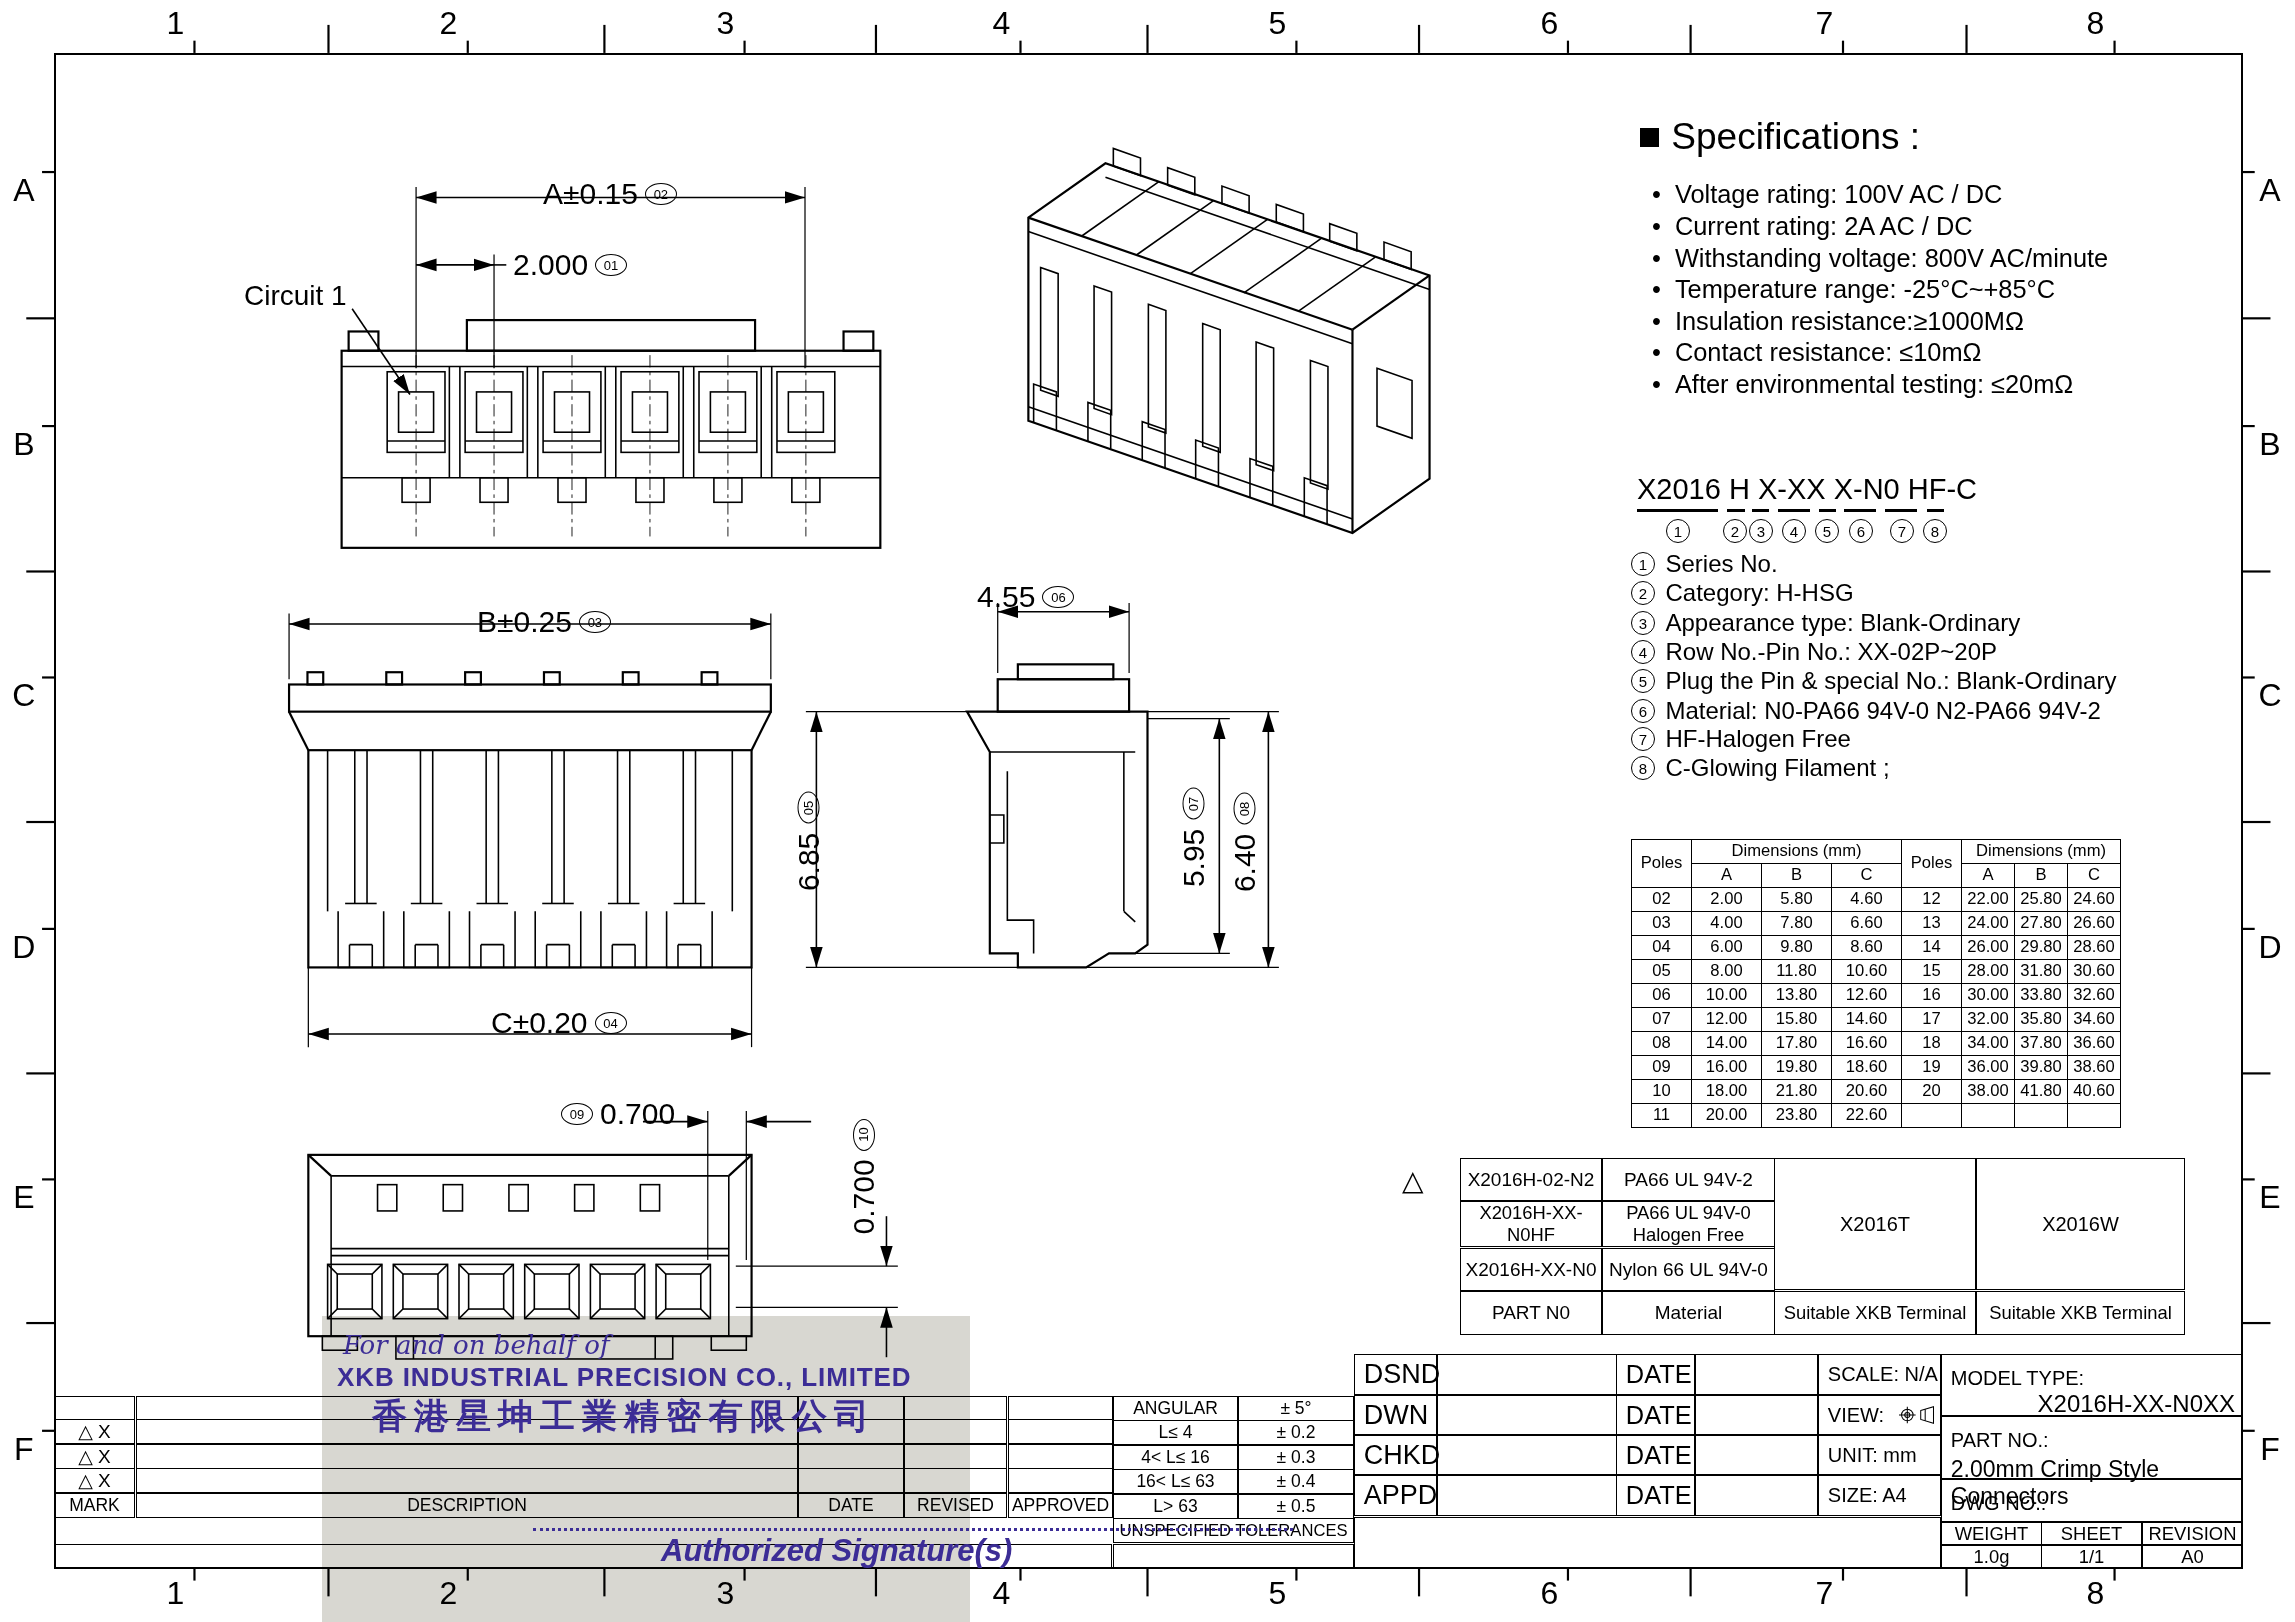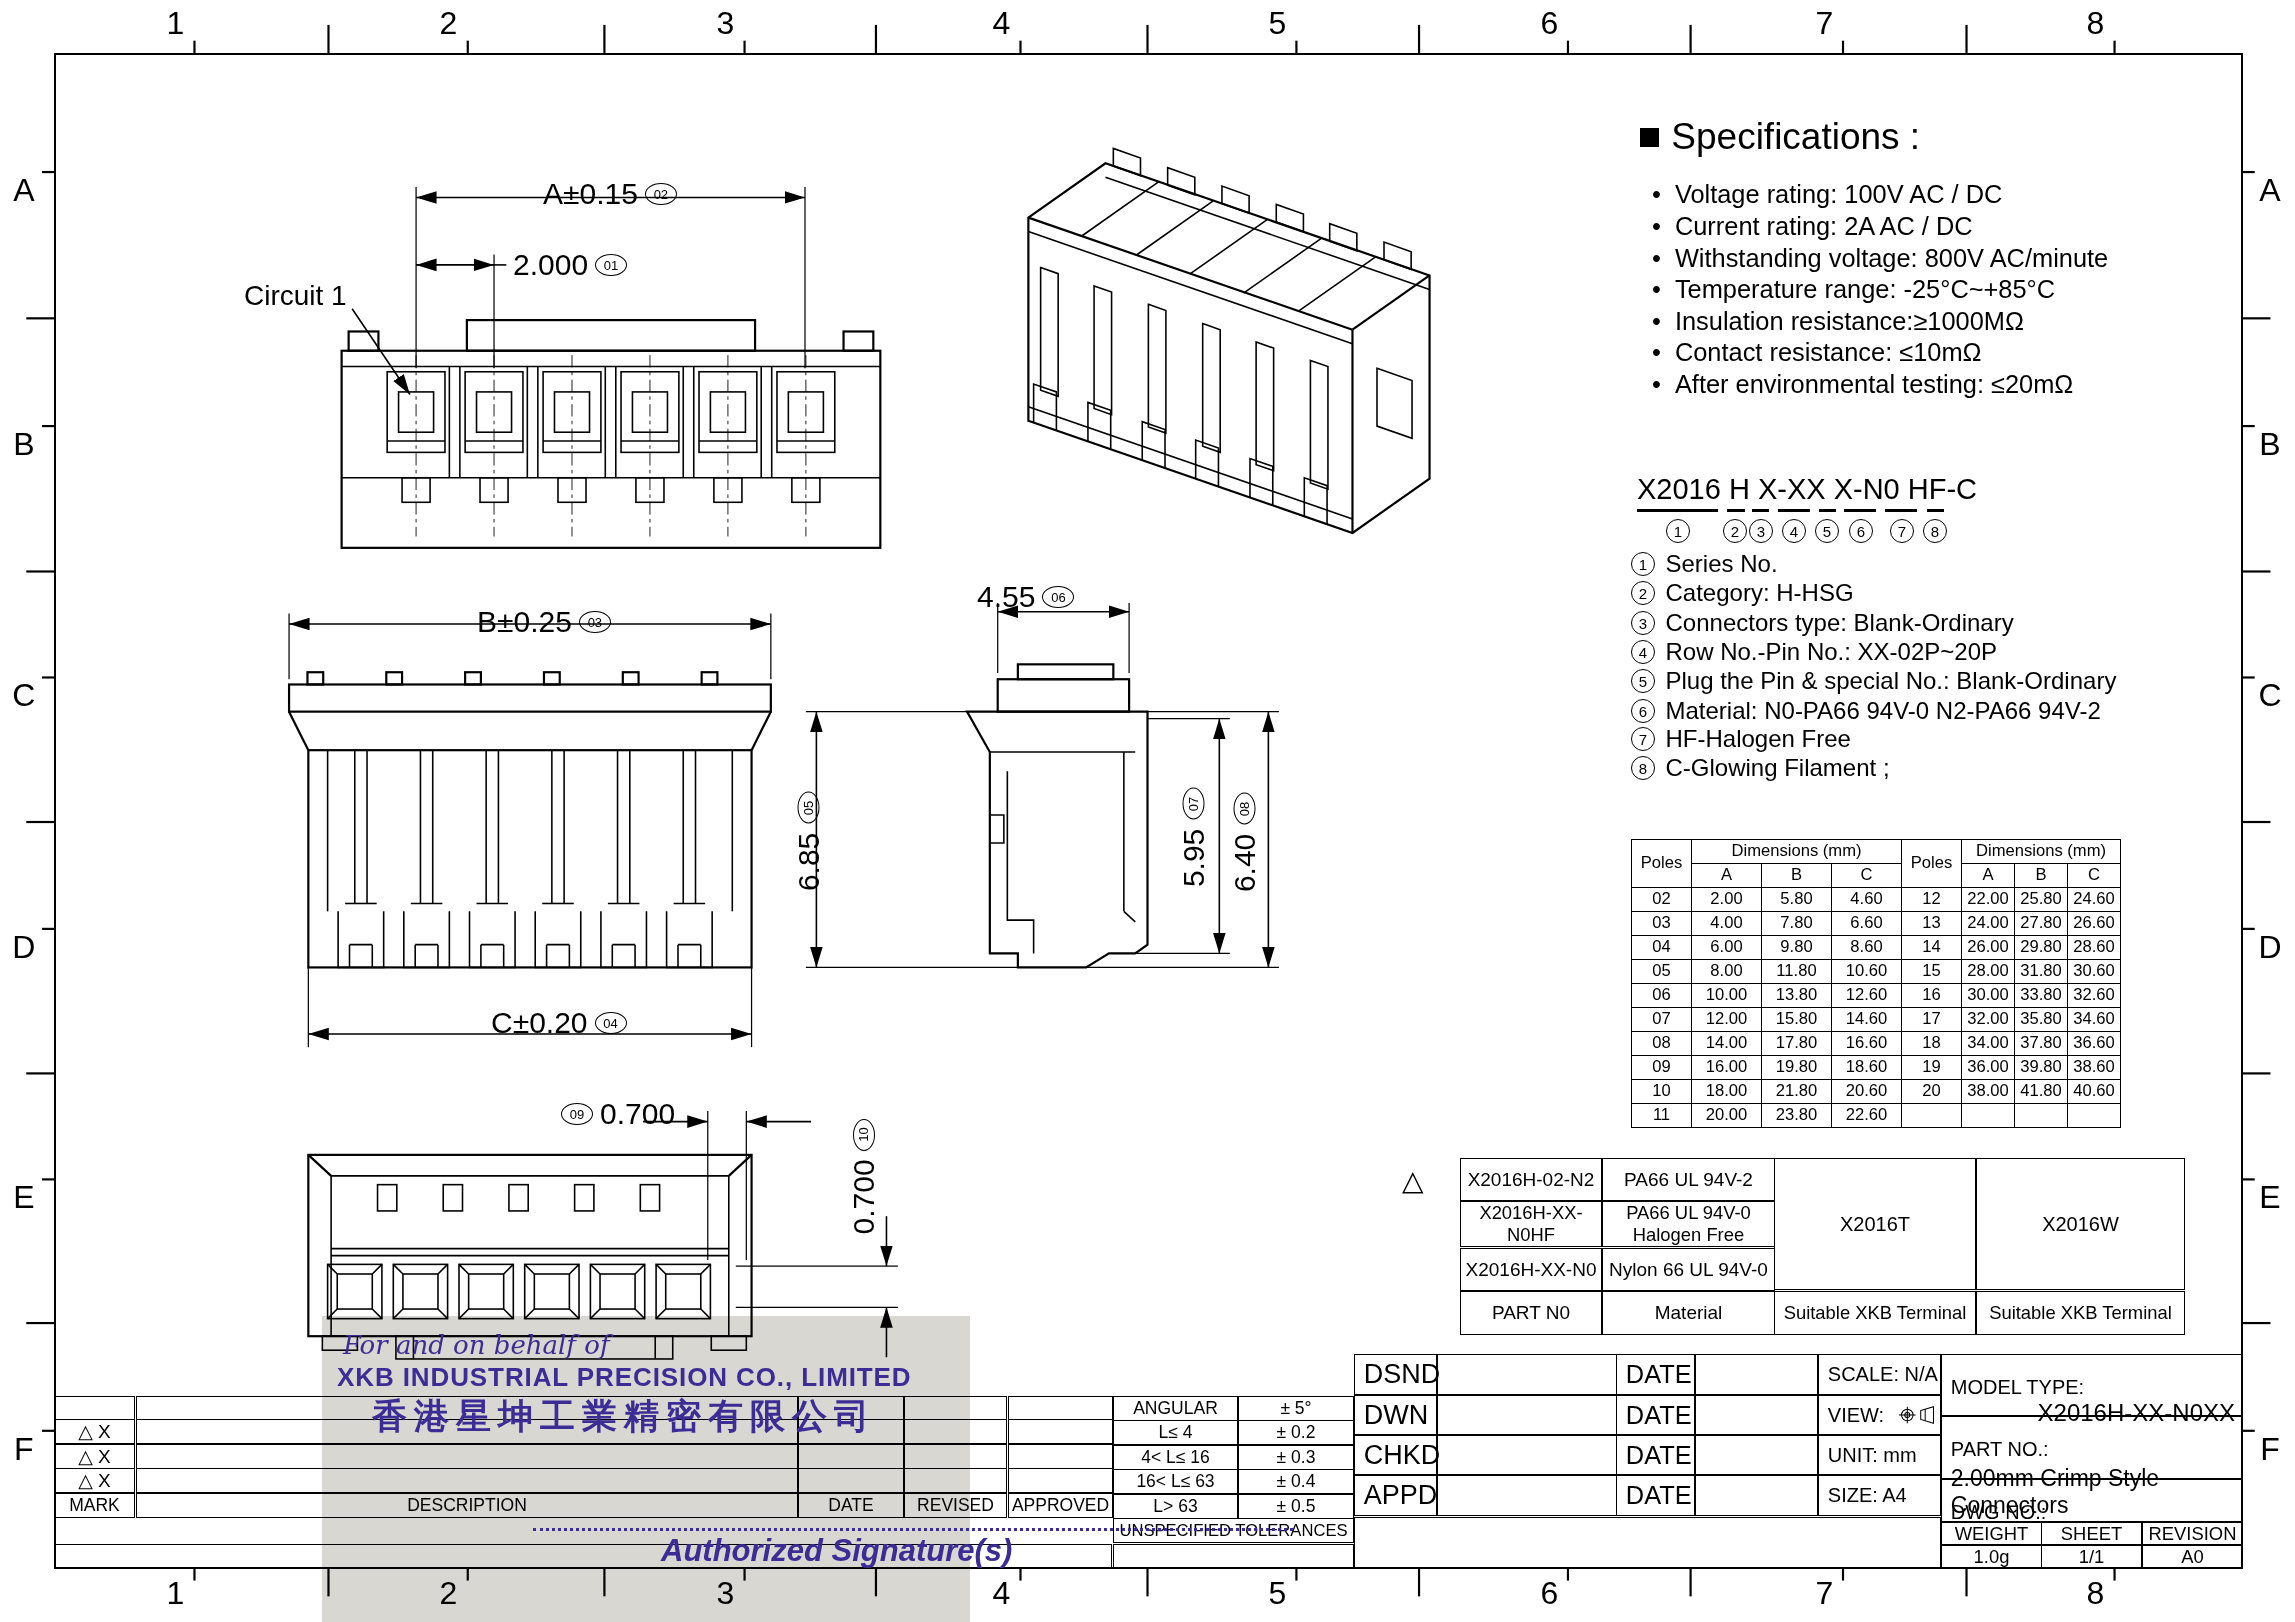--- a/index.html
+++ b/index.html
@@ -7,21 +7,21 @@
   #page{position:relative;width:2295px;height:1623px;background:#fff;}
   #scanpatch{position:absolute;left:322px;top:1316px;width:648px;height:307px;
     background:rgba(214,213,207,0.95);z-index:1;}
   #lineart{position:absolute;left:0;top:0;z-index:2;}
   #frame{position:absolute;left:54px;top:53px;width:2189px;height:1516px;
     border:2.6px solid #000;box-sizing:border-box;z-index:2;}
   .gl{position:absolute;font-size:32px;width:53px;text-align:center;z-index:3;}
   .tcell{position:absolute;box-sizing:border-box;border:1.8px solid #000;display:flex;
     align-items:center;justify-content:center;background:transparent;z-index:3;text-align:center;}
   .tcell.left{justify-content:flex-start;padding-left:8.8px;text-align:left;}
-  .tcell.top{align-items:flex-start;padding-top:21px;}
+  .tcell.top{align-items:flex-start;padding-top:12px;}
   .dimtable{position:absolute;left:1631px;top:839px;width:487px;border-collapse:collapse;
     table-layout:fixed;z-index:3;font-size:16.6px;}
   .dimtable td{border:1.8px solid #000;text-align:center;height:23px;padding:0;line-height:1;}
   .dimlabel{position:absolute;display:flex;align-items:center;gap:7px;font-size:30px;z-index:4;white-space:nowrap;}
   .dimlabel-v{position:absolute;display:flex;align-items:center;gap:8.8px;font-size:30px;z-index:4;
     transform:rotate(-90deg);white-space:nowrap;justify-content:center;}
   .tag{display:inline-flex;align-items:center;justify-content:center;width:32px;height:22px;
     border:1.8px solid #000;border-radius:50%;font-size:13px;box-sizing:border-box;flex:0 0 auto;}
   .cnum{display:inline-flex;align-items:center;justify-content:center;width:24px;height:24px;
     border:1.8px solid #000;border-radius:50%;font-size:15px;box-sizing:border-box;flex:0 0 auto;}
@@ -445,21 +445,21 @@
   <div class="legend-item" style="left:1631px;top:550px">
     <span class="cnum">1</span>
       <span>Series No.</span>
     </div>
   <div class="legend-item" style="left:1631px;top:579px">
     <span class="cnum">2</span>
       <span>Category:  H-HSG</span>
     </div>
   <div class="legend-item" style="left:1631px;top:609px">
     <span class="cnum">3</span>
-      <span>Connectors type:  Blank-Ordinary</span>
+      <span>Appearance type:  Blank-Ordinary</span>
     </div>
   <div class="legend-item" style="left:1631px;top:638px">
     <span class="cnum">4</span>
       <span>Row No.-Pin No.:  XX-02P~20P</span>
     </div>
   <div class="legend-item" style="left:1631px;top:667px">
     <span class="cnum">5</span>
       <span>Plug the Pin &amp; special No.:  Blank-Ordinary</span>
     </div>
   <div class="legend-item" style="left:1631px;top:697px">

